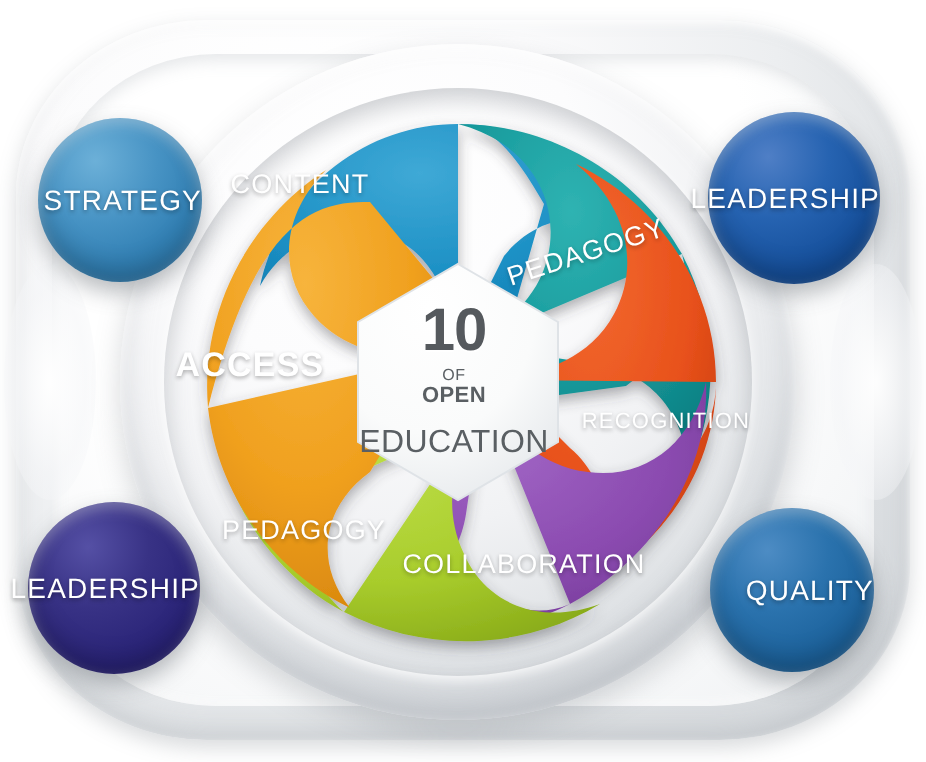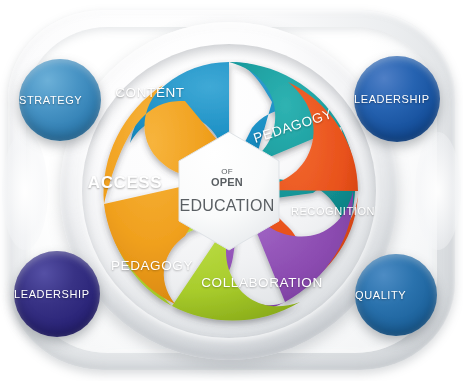--- a/index.html
+++ b/index.html
@@ -78,22 +78,22 @@
   .hx-num{font-size:30px;font-weight:700;color:#55595d;letter-spacing:-.5px;
           line-height:1;margin-bottom:2px;text-shadow:0 1px 0 rgba(255,255,255,.9);}
   .hx-dim{font-size:11px;letter-spacing:.2px;font-weight:400;color:#5a5f63;}
   .hx-of {font-size:8px;letter-spacing:.3px;margin-top:1px;color:#5a5f63;}
   .hx-open{font-size:11px;letter-spacing:.2px;margin-top:1px;color:#5a5f63;font-weight:bold;}
   .hx-edu{font-size:16px;letter-spacing:.2px;margin-top:10px;color:#5a5f63;}
 
   
   .bubble{
     position:absolute;border-radius:50%;
-    display:flex;align-items:center;justify-content:flex-start;
-    color:#ffffff;font-size:11px;letter-spacing:.6px;white-space:nowrap;
+    display:flex;align-items:center;justify-content:flex-end;
+    color:#ffffff;font-size:14px;letter-spacing:.6px;white-space:nowrap;
     text-shadow:0 1px 2px rgba(0,0,0,.35);
     box-shadow:0 5px 11px rgba(85,92,100,.42),
                inset 0 3px 7px rgba(255,255,255,.34),
                inset 0 -6px 12px rgba(0,0,0,.22);
     cursor:pointer;z-index:9;
   }
   .b-strategy  {left:19px; top:59px; width:82px;height:82px;
     background:radial-gradient(circle at 35% 26%, #6cb0d8 0%, #4793c4 38%, #3280b4 66%, #2a6f9f 100%);}
   .b-technology{left:354px;top:56px; width:86px;height:86px;
     background:radial-gradient(circle at 35% 26%, #4f7fc6 0%, #2663b1 36%, #16509c 68%, #0f4388 100%);}
@@ -192,20 +192,21 @@
 
   <div class="plabel pl-content">CONTENT</div>
   <div class="plabel pl-pedagogy">PEDAGOGY</div>
   <div class="plabel pl-recognition">RECOGNITION</div>
   <div class="plabel pl-collaboration">COLLABORATION</div>
   <div class="plabel pl-research">PEDAGOGY</div>
   <div class="plabel pl-access">ACCESS</div>
 
   <div class="hexwrap">
     <div class="hextext">
+      <div class="hx-num">10</div>
       <div class="hx-of">OF</div>
       <div class="hx-open">OPEN</div>
       <div class="hx-edu">EDUCATION</div>
     </div>
   </div>
 
   <div class="bubble b-strategy">
     <span>STRATEGY</span>
   </div>
   <div class="bubble b-technology">

